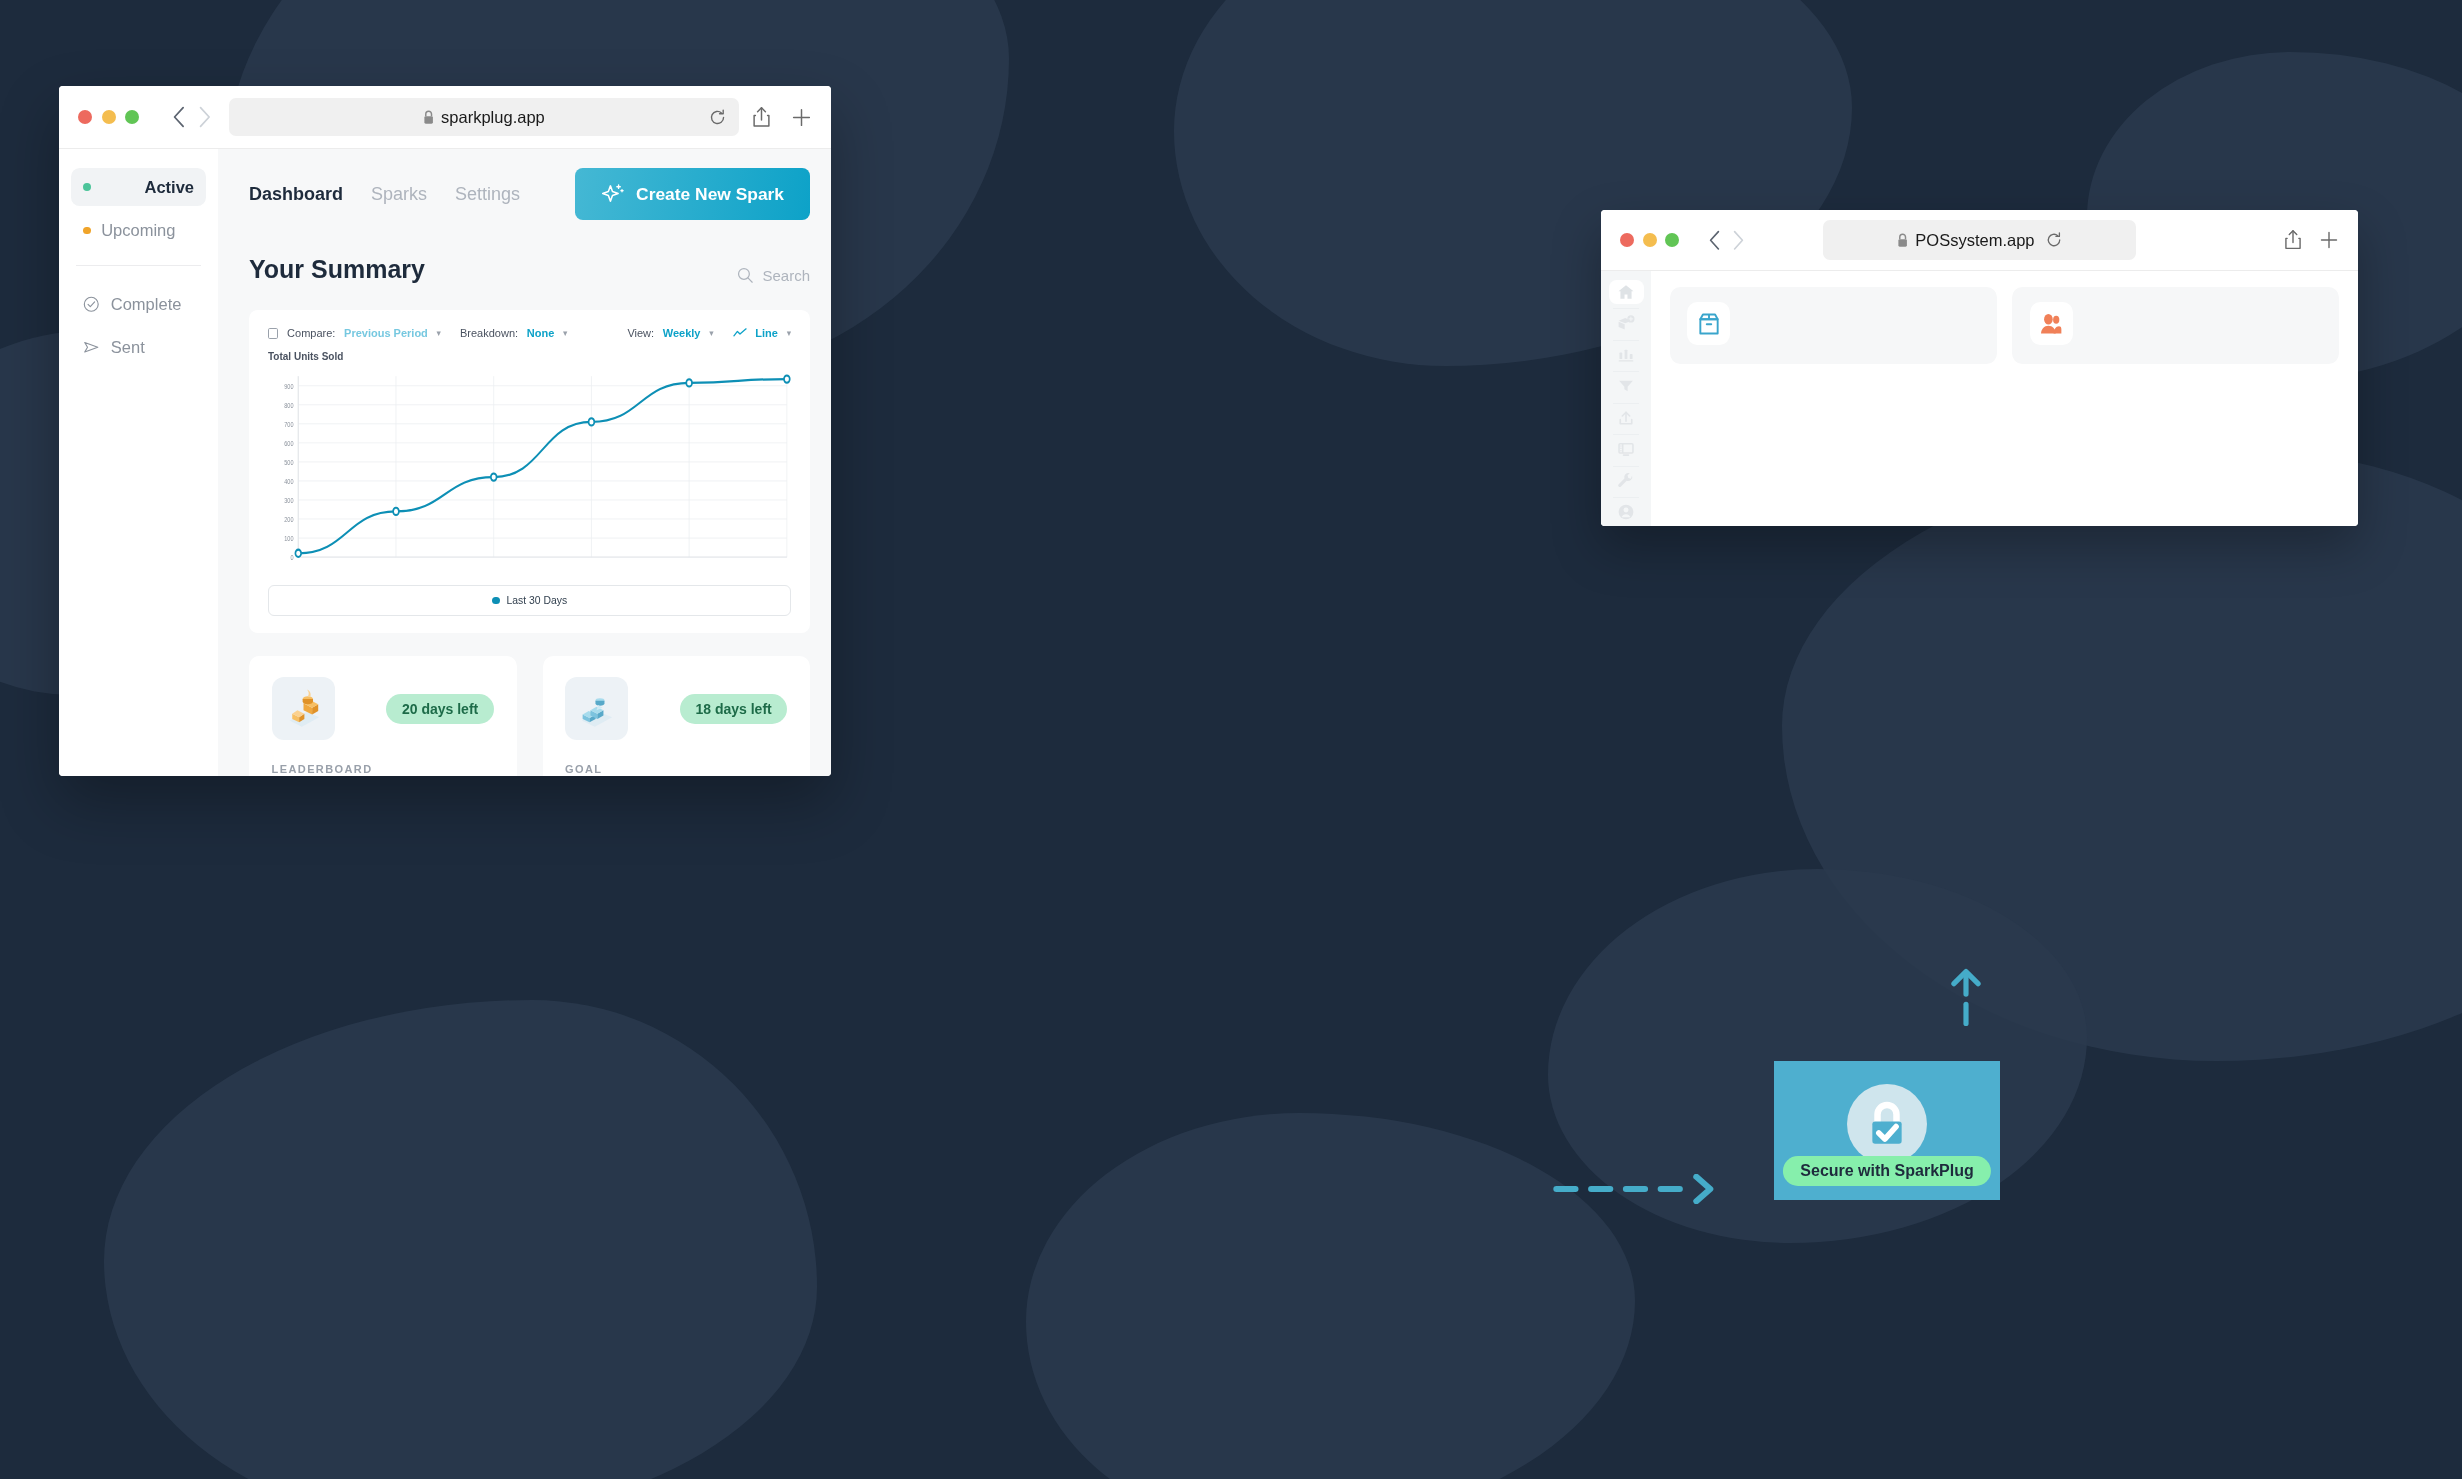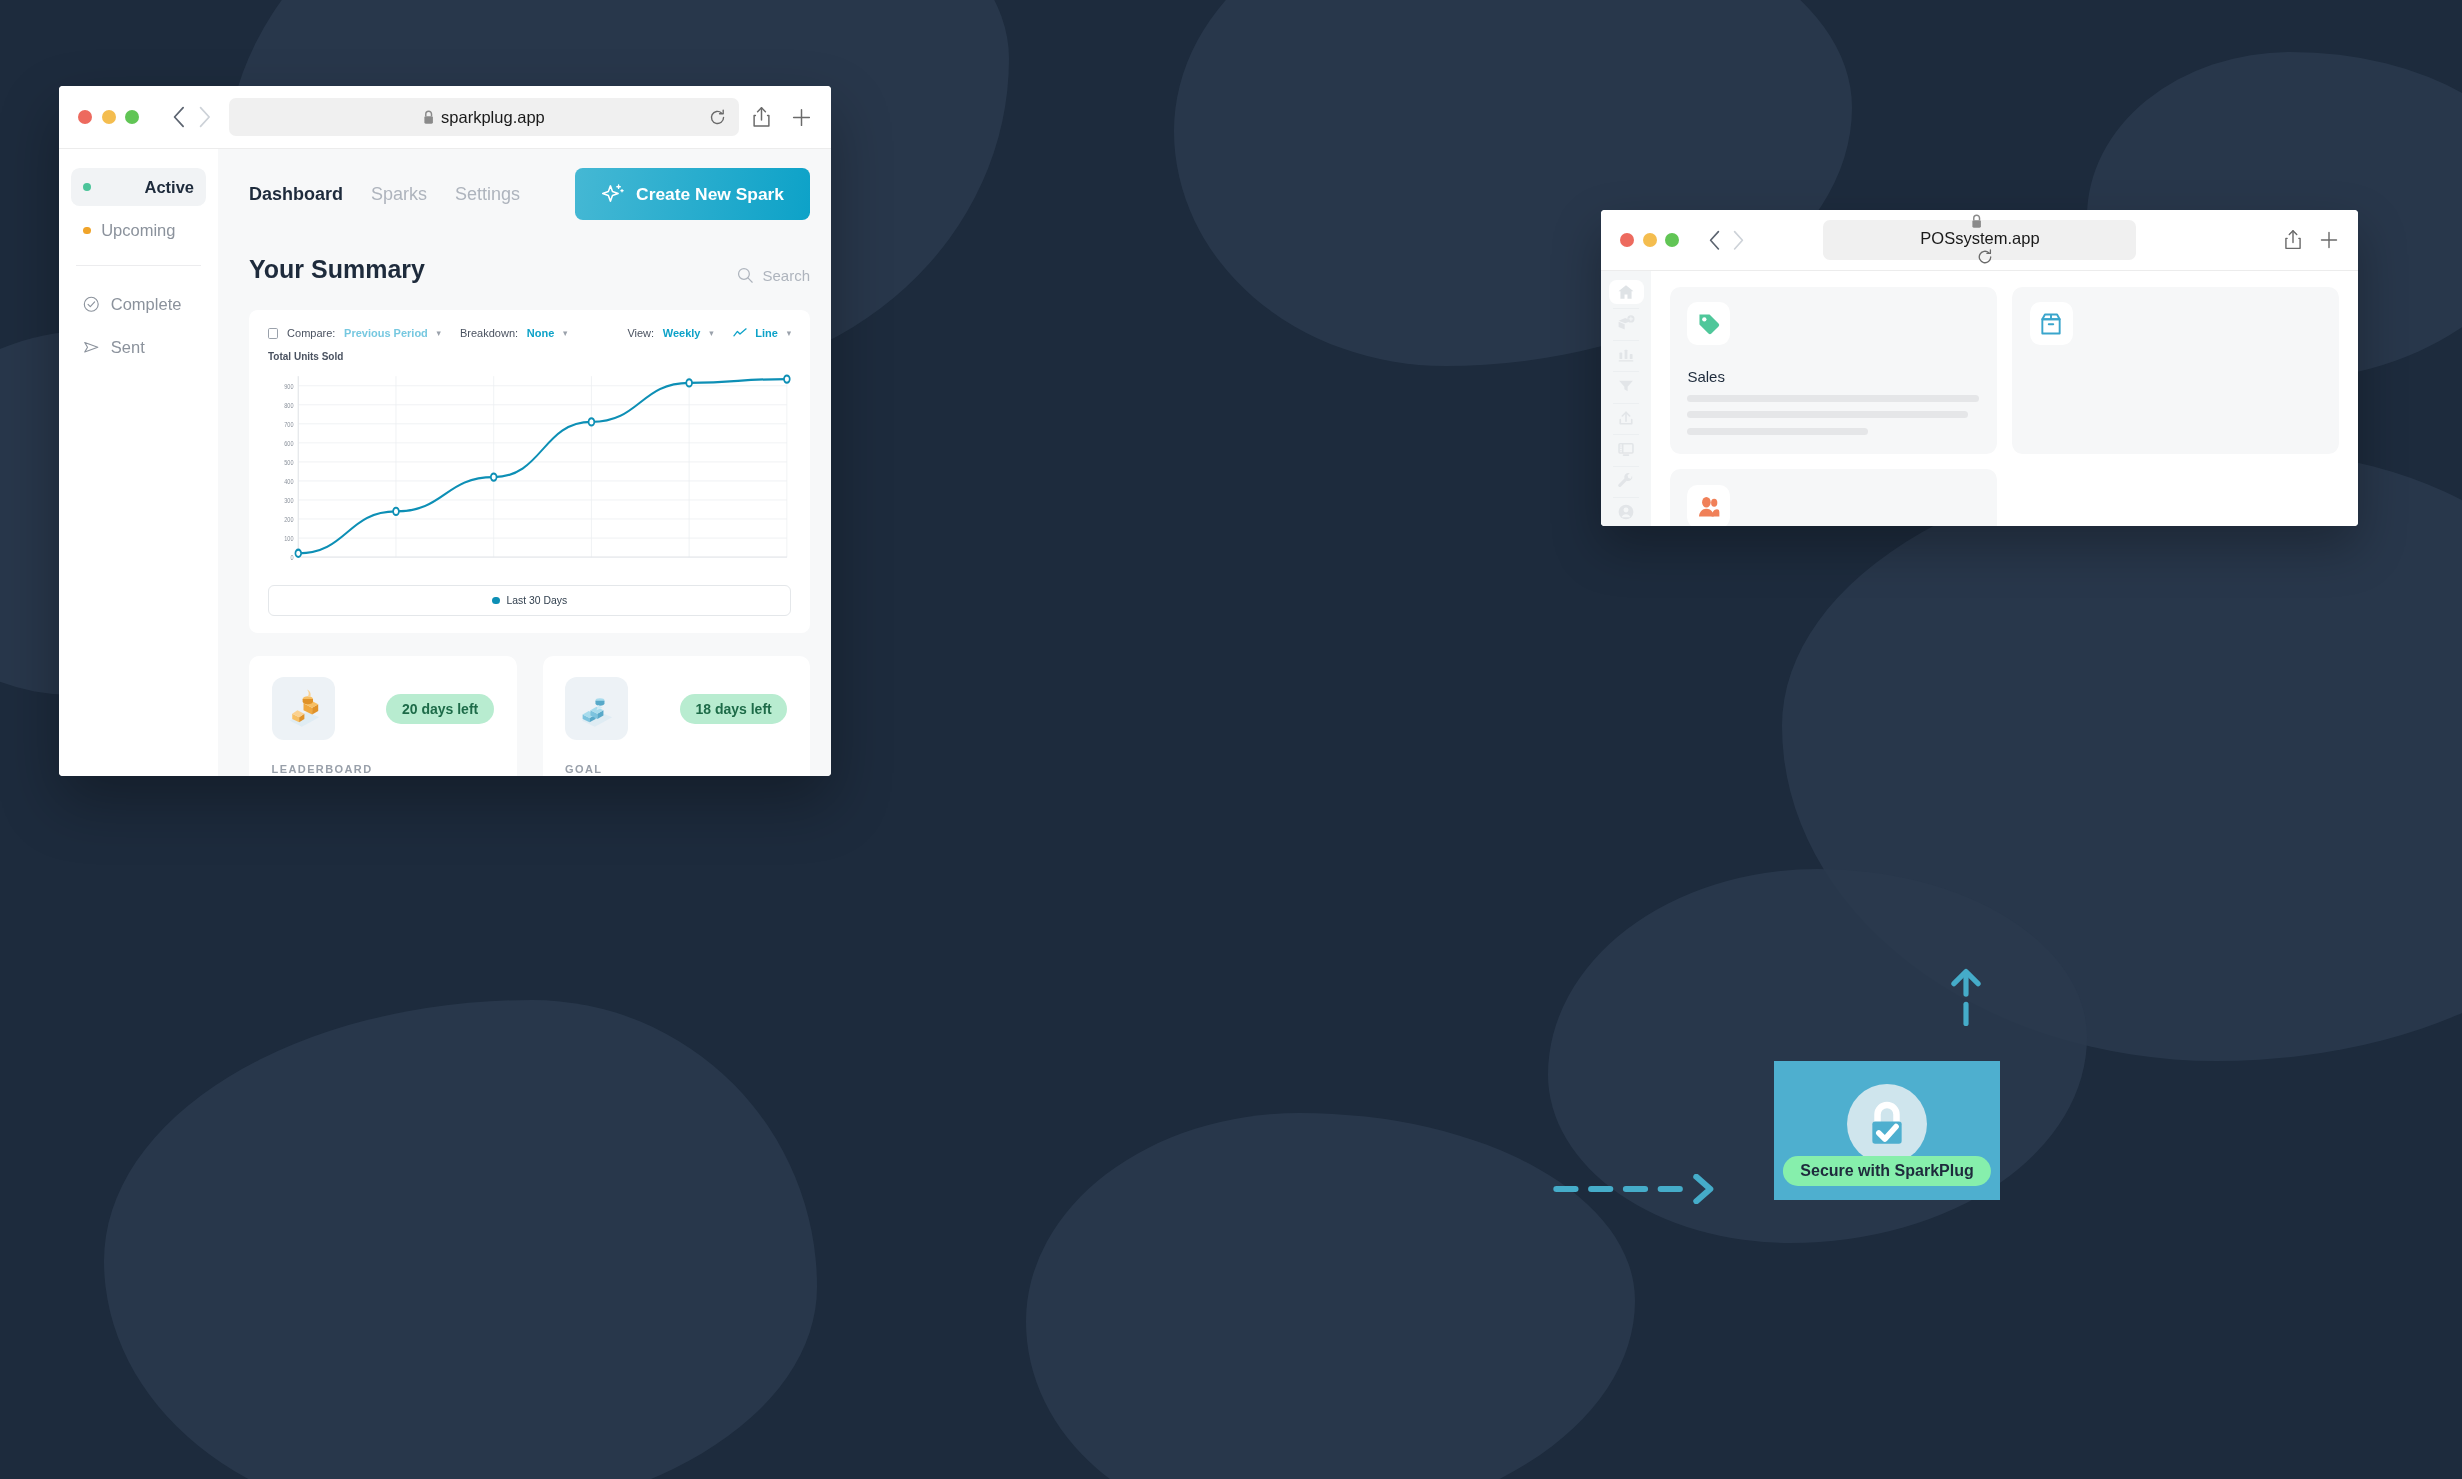--- a/index.html
+++ b/index.html
@@ -116,21 +116,21 @@
   .spark-thumb { width: 63px; height: 63px; border-radius: 12px; background: #edf2f6; display: flex; align-items: center; justify-content: center; }
   .pill { background: #b8ecd0; color: #1d6b48; font-size: 14px; font-weight: 700; border-radius: 869px; padding: 7px 15.7px; }
   .spark-kicker { font-size: 11px; letter-spacing: 1.4px; font-weight: 700; color: #99a0aa; margin-top: 22.6px; }
 
   
   #win-pos { left: 1601px; top: 210px; width: 757px; height: 316px; }
   #win-pos .chrome { height: 61px; padding: 0 19px; }
   #win-pos .dot { width: 14px; height: 14px; margin-right: 8.7px; }
   #win-pos .dots { margin-right: 14px; }
   #win-pos .navarrow { width: 24px; height: 24px; }
-  #win-pos .urlbar { width: 313px; height: 40px; margin: 16px auto; flex-direction: column; }
+  #win-pos .urlbar { width: 313px; height: 40px; margin: 16px auto; }
   #win-pos .urltext { font-size: 16.5px; }
   #win-pos .chrome-right { display: flex; align-items: center; gap: 15.7px; margin-left: auto; }
 
   .pos-body { display: flex; height: calc(100% - 61px); background: #fff; }
   .rail { width: 50px; background: #f4f6f7; display: flex; flex-direction: column; align-items: center; padding-top: 8.7px; flex-shrink: 0; }
   .rail-item { width: 35px; height: 35px; border-radius: 7.8px; display: flex; align-items: center; justify-content: center; color: #e2e5e8; margin-bottom: 1.7px; cursor: pointer; }
   .rail-item.active { background: #ffffff; color: #dfe3e6; }
   .rail-sep { width: 26px; height: 0.9px; background: #eceff1; margin: 2.6px 0; }
 
   .pos-grid { flex: 1; padding: 15.7px 19px 0 19px; display: grid; grid-template-columns: 1fr 1fr; gap: 15.7px; align-content: start; }
@@ -523,32 +523,20 @@
               <circle cx="11" cy="11" r="9"></circle>
               <circle cx="11" cy="8.6" r="3" fill="#f4f6f7"></circle>
               <path d="M5.6 17.4a5.8 5.8 0 0110.8 0z" fill="#f4f6f7"></path>
             </svg>
         </span>
       </div>
     </div>
 
     <div class="pos-grid">
 
-      <div class="pos-card">
-        <div class="pos-icon-wrap">
-          <svg width="26" height="26" viewBox="0 0 30 30" fill="#4fc79a">
-            <path d="M4 4h11.6l10.4 10.4a2.4 2.4 0 010 3.4l-8.2 8.2a2.4 2.4 0 01-3.4 0L4 15.6z"></path>
-            <circle cx="9.6" cy="9.6" r="2.5" fill="#fff"></circle>
-          </svg>
-        </div>
-        <div class="pos-title">Sales</div>
-        <div class="skel w100"></div>
-        <div class="skel w96"></div>
-        <div class="skel w62"></div>
-      </div>
 
       <div class="pos-card">
         <div class="pos-icon-wrap">
           <svg width="26" height="26" viewBox="0 0 30 30" fill="none" stroke="#3aa5cc" stroke-width="2.2" stroke-linejoin="round">
             <path d="M5 9.5 8 4h14l3 5.5z"></path>
             <path d="M5 9.5h20V26H5z"></path>
             <path d="M15 4v5.5"></path>
             <path d="M12.4 15.2h5.2" stroke-linecap="round"></path>
           </svg>
         </div>

